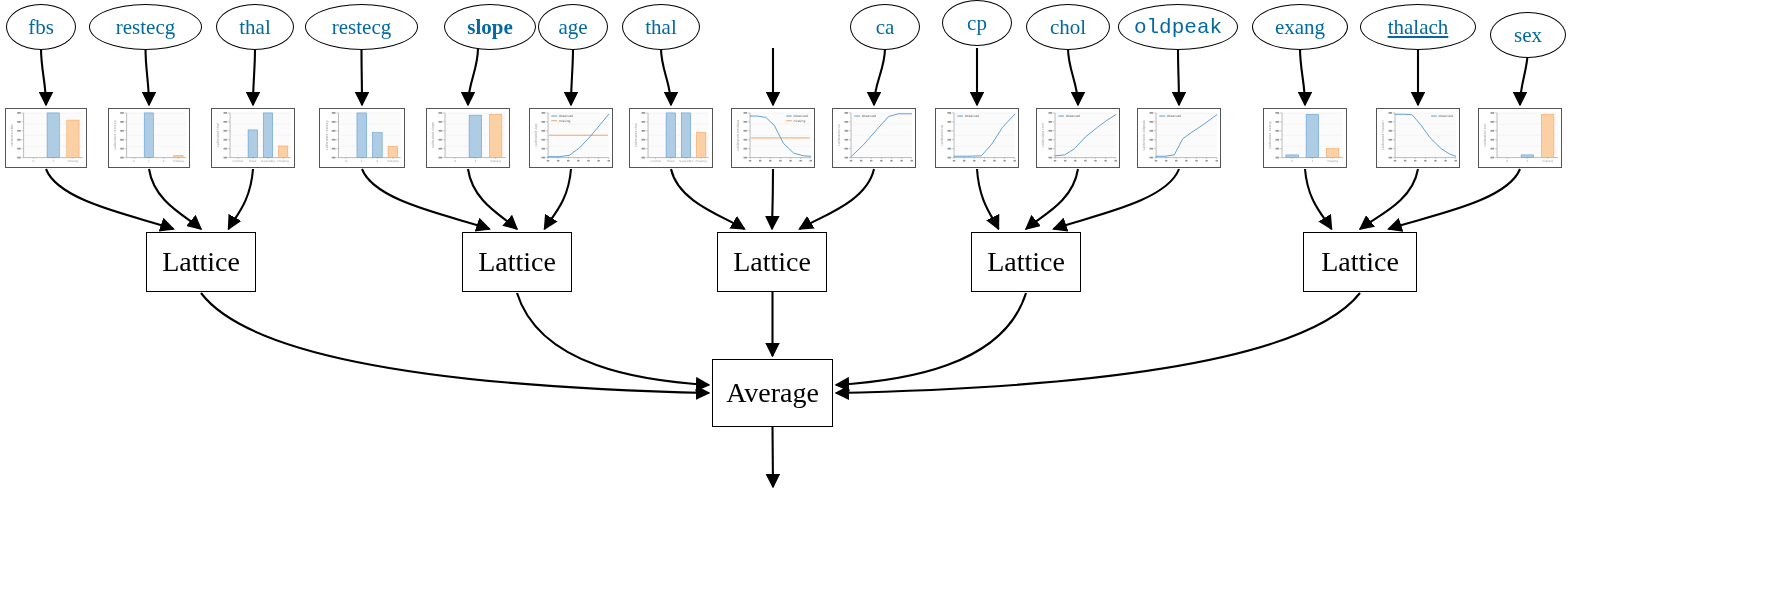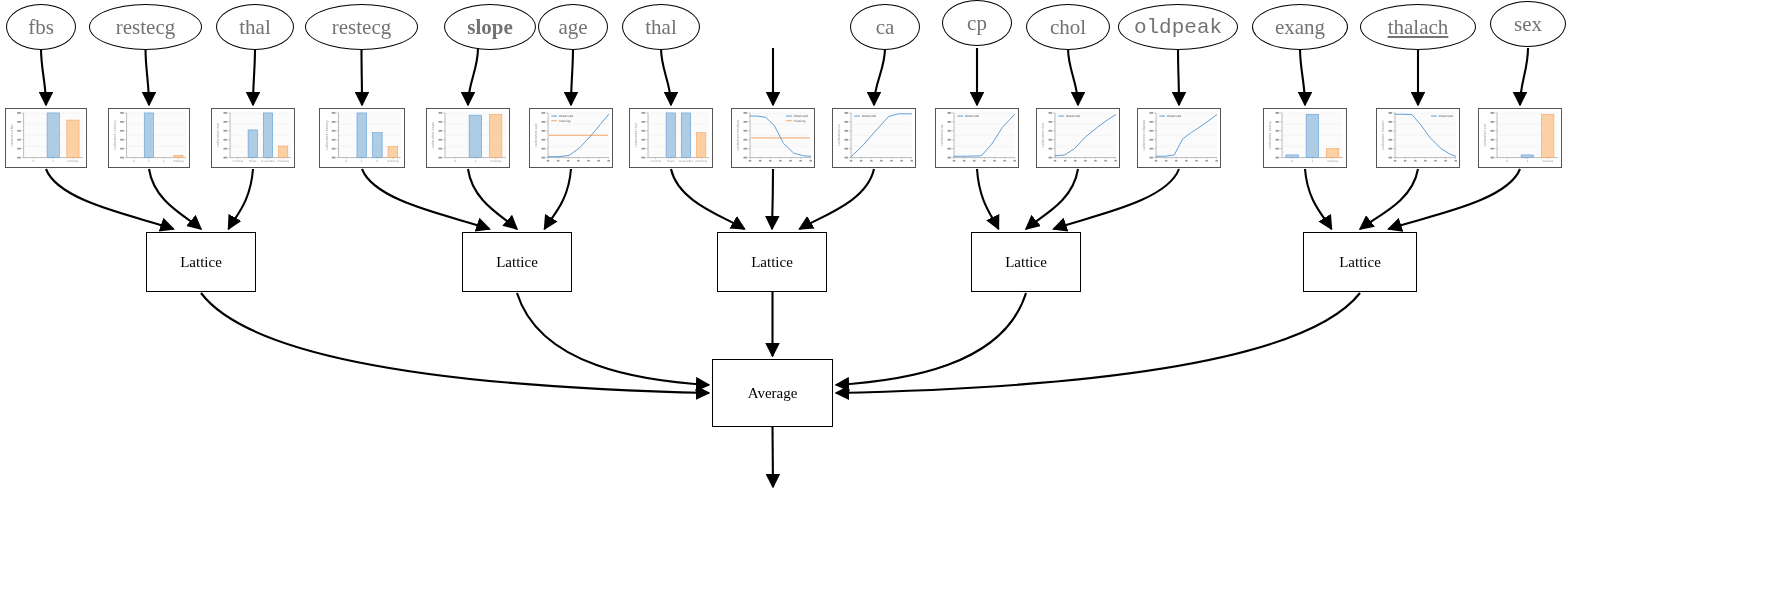--- a/index.html
+++ b/index.html
@@ -3,23 +3,23 @@
 <meta charset="utf-8">
 <style>
   html,body{margin:0;padding:0;background:#ffffff;}
   body{width:1788px;height:615px;position:relative;overflow:hidden;
        font-family:"Liberation Serif","DejaVu Serif",serif;}
   #stage{position:absolute;left:0;top:0;width:1788px;height:615px;}
   svg#edges{position:absolute;left:0;top:0;width:1788px;height:615px;pointer-events:none;}
 
   .ellipse-node{position:absolute;border:1.6px solid #000;border-radius:50%;
      background:#fff;display:flex;align-items:center;justify-content:center;
-     font-size:21px;color:#737373;box-sizing:border-box;z-index:5;}
+     font-size:21px;color:#0369a1;box-sizing:border-box;z-index:5;}
   .box-node{position:absolute;border:1.6px solid #000;background:#fff;
-     display:flex;align-items:center;justify-content:center;font-size:15px;
+     display:flex;align-items:center;justify-content:center;font-size:28px;
      color:#000;box-sizing:border-box;z-index:5;}
 
   .plot{position:absolute;border:1.6px solid #555;background:#fff;box-sizing:border-box;z-index:5;}
   .plot .inner{position:absolute;left:0;top:0;right:0;bottom:0;}
   .plot svg{display:block;width:100%;height:100%;}
 </style>
 </head>
 <body>
 
 <div id="stage">
@@ -102,21 +102,21 @@
   </div>
   <div class="ellipse-node" style="left:1118px;top:4px;width:120px;height:46px;font-family:Liberation Mono, monospace;">
     <span>oldpeak</span>
   </div>
   <div class="ellipse-node" style="left:1252px;top:4px;width:96px;height:46px;">
     <span>exang</span>
   </div>
   <div class="ellipse-node" style="left:1360px;top:4px;width:116px;height:46px;text-decoration:underline;">
     <span>thalach</span>
   </div>
-  <div class="ellipse-node" style="left:1490px;top:1px;width:76px;height:46px;">
+  <div class="ellipse-node" style="left:1490px;top:12px;width:76px;height:46px;">
     <span>sex</span>
   </div>
 
   <div class="plot" style="left:5px;top:108px;width:82px;height:60px;">
     <div class="inner">
         <svg viewBox="0 0 100 74" preserveAspectRatio="none">
           <rect x="22" y="5" width="74" height="57" fill="#fbfbfb" stroke="none"></rect>
           <line x1="22" y1="5" x2="96" y2="5" stroke="#eeeeee" stroke-width="0.6"></line>
           <line x1="22" y1="19.25" x2="96" y2="19.25" stroke="#eeeeee" stroke-width="0.6"></line>
           <line x1="22" y1="33.5" x2="96" y2="33.5" stroke="#eeeeee" stroke-width="0.6"></line>

